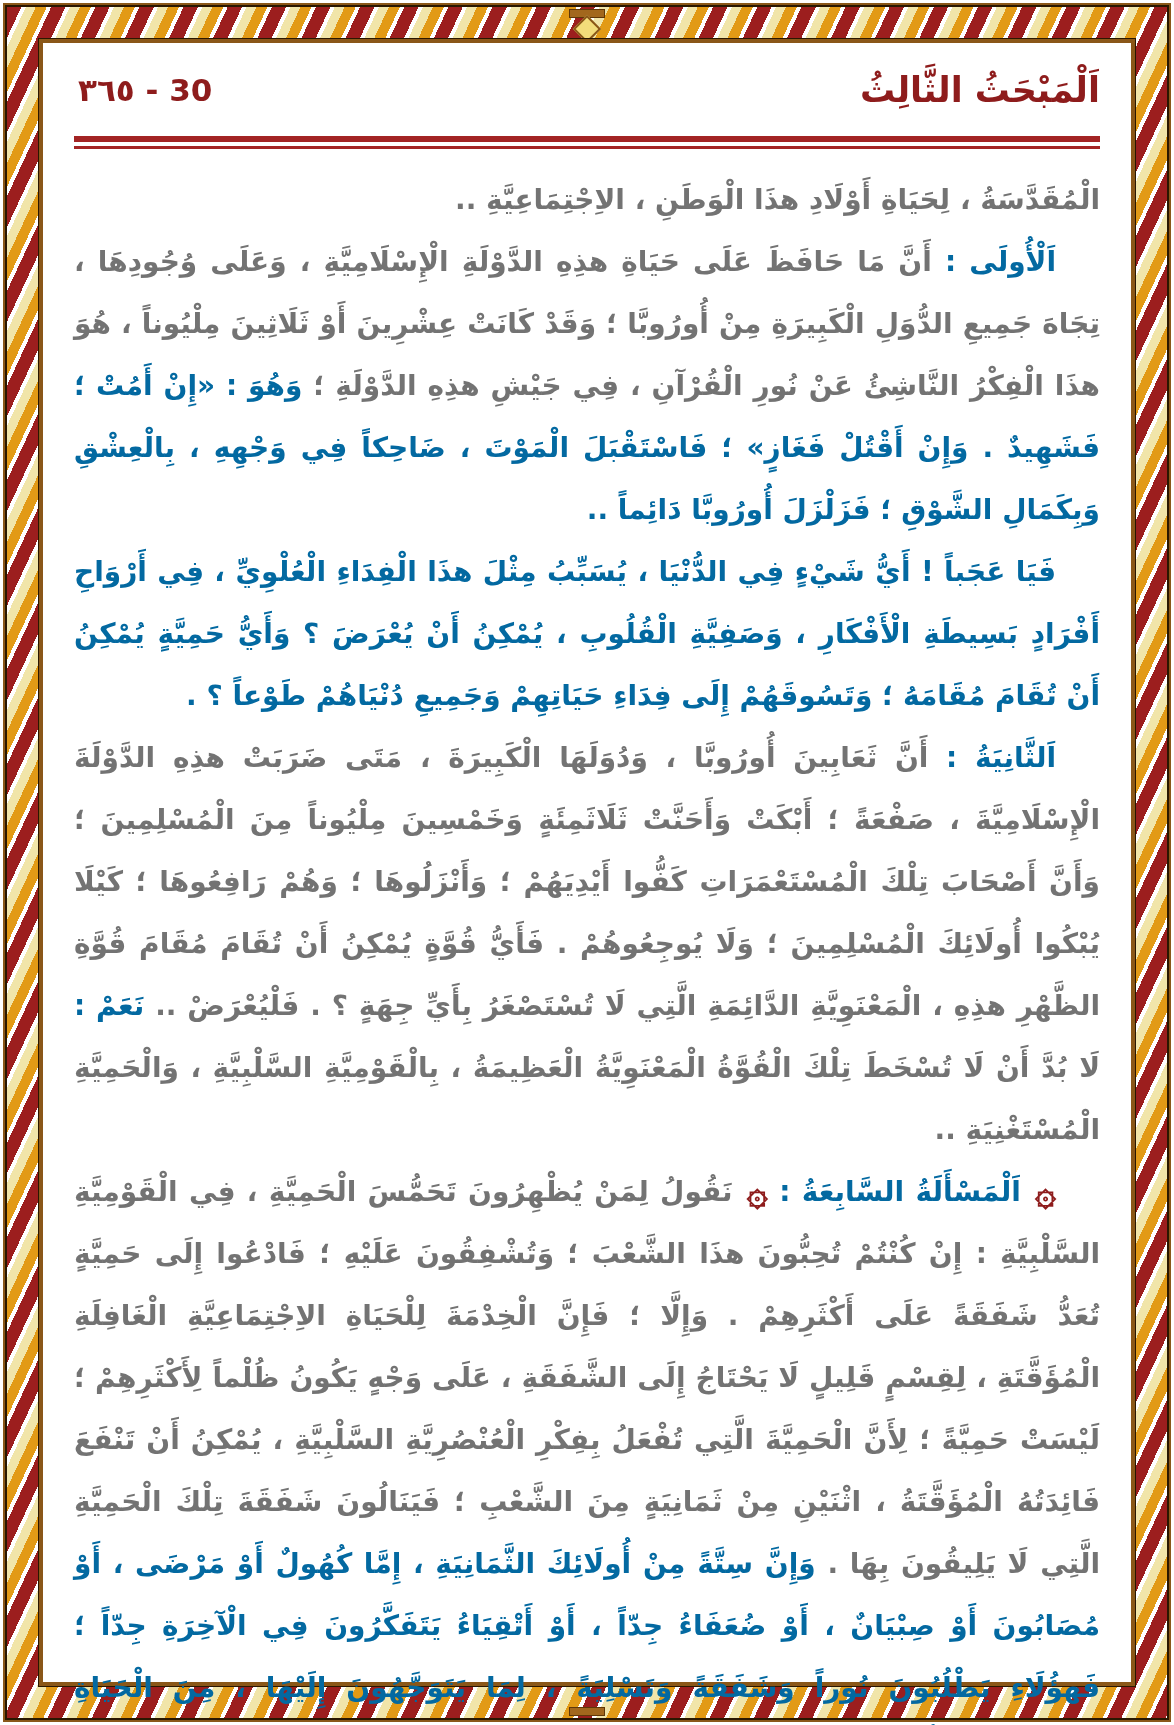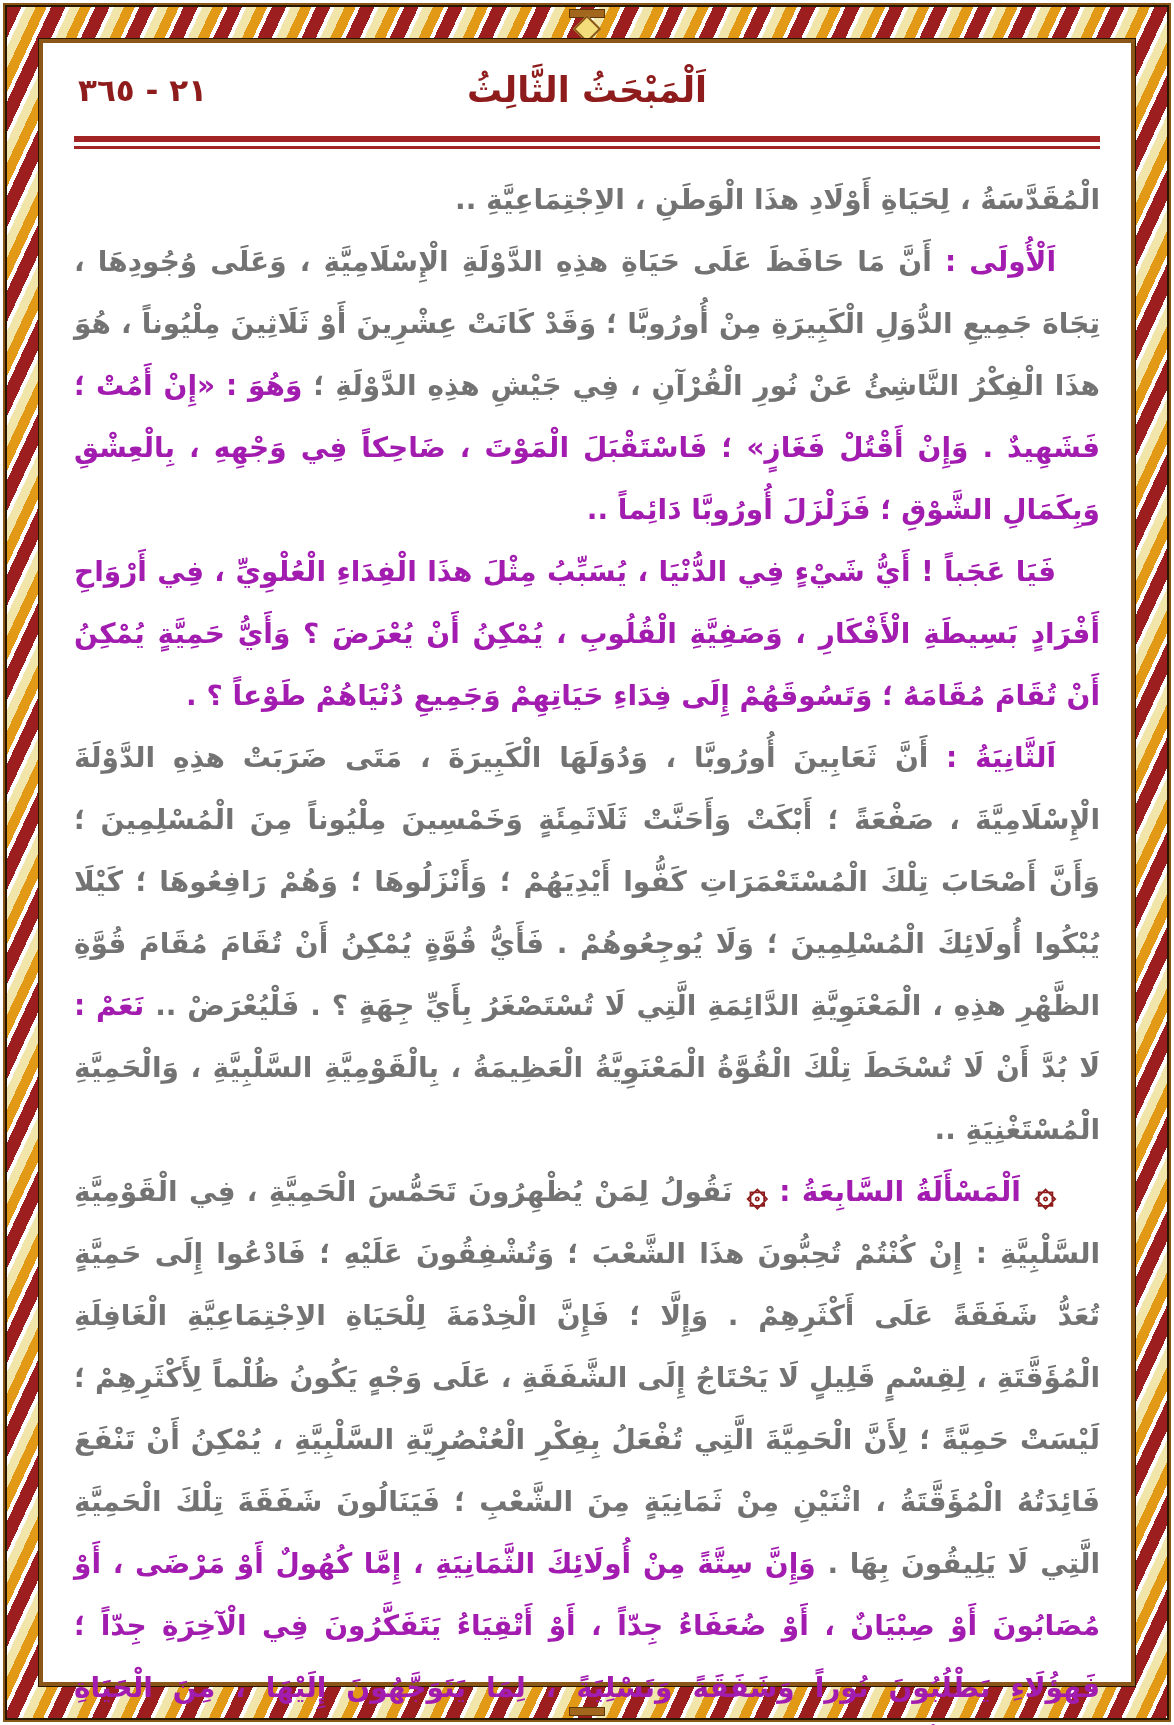--- a/index.html
+++ b/index.html
@@ -40,21 +40,21 @@
     width:16px;height:16px;background:#f3dd7a;border:2px solid #8a5718;
   }
 
   
   .content{
     position:absolute;top:58px;right:74px;left:74px;bottom:60px;
     direction:rtl;
   }
   .header{position:relative;height:72px;}
   .page-title{
-    margin:0;text-align:center;
+    margin:0;
     font-size:35px;font-weight:bold;color:#8e1c1c;
     line-height:64px;
   }
   .page-number{
     position:absolute;left:4px;top:0;
     font-size:31px;font-weight:bold;color:#8e1c1c;
     line-height:64px;
   }
   .divider{margin-top:6px;}
   .divider .rule-thick{height:6px;background:#a32424;}
@@ -63,41 +63,41 @@
   .body-text{
     margin-top:20px;
     font-size:28px;font-weight:bold;
     line-height:62px;
     text-align:justify;
     color:#161616;
   }
   .body-text p{margin:0;padding:0;}
   .body-text p.indent{text-indent:44px;}
   .seg-black{color:#737373;}
-  .seg-red{color:#a21caf;}
+  .seg-red{color:#0369a1;}
   .seg-ornament{
     color:#8e1c1c;font-size:36px;line-height:0;vertical-align:-4px;
     letter-spacing:0;
   }
 </style>
 </head>
 <body>
 
 <div class="frame-band">
   <span class="frame-tab top"></span>
   <span class="frame-diamond"></span>
   <span class="frame-tab top-inner"></span>
   <span class="frame-tab bottom"></span>
   <span class="frame-tab bottom-inner"></span>
   <div class="page-inner"></div>
 </div>
 
 <div class="content">
   <div class="header">
-    <span class="page-number">٢١ - ٣٦٥</span>
+    <span class="page-number">30 - ٣٦٥</span>
     <h1 class="page-title">اَلْمَبْحَثُ الثَّالِثُ</h1>
   </div>
   <div class="divider">
     <div class="rule-thick"></div>
     <div class="rule-thin"></div>
   </div>
   <div class="body-text" id="body-text">
       <p class=""><span class="seg-black">الْمُقَدَّسَةُ ، لِحَيَاةِ أَوْلَادِ هذَا الْوَطَنِ ، الاِجْتِمَاعِيَّةِ ..</span></p>
       <p class="indent"><span class="seg-red">اَلْأُولَى : </span><span class="seg-black">أَنَّ مَا حَافَظَ عَلَى حَيَاةِ هذِهِ الدَّوْلَةِ الْإِسْلَامِيَّةِ ، وَعَلَى وُجُودِهَا ، تِجَاهَ جَمِيعِ الدُّوَلِ الْكَبِيرَةِ مِنْ أُورُوبَّا ؛ وَقَدْ كَانَتْ عِشْرِينَ أَوْ ثَلَاثِينَ مِلْيُوناً ، هُوَ هذَا الْفِكْرُ النَّاشِئُ عَنْ نُورِ الْقُرْآنِ ، فِي جَيْشِ هذِهِ الدَّوْلَةِ ؛ </span><span class="seg-red">وَهُوَ : «إِنْ أَمُتْ ؛ فَشَهِيدٌ . وَإِنْ أَقْتُلْ فَغَازٍ» ؛ فَاسْتَقْبَلَ الْمَوْتَ ، ضَاحِكاً فِي وَجْهِهِ ، بِالْعِشْقِ وَبِكَمَالِ الشَّوْقِ ؛ فَزَلْزَلَ أُورُوبَّا دَائِماً ..</span></p>
       <p class="indent"><span class="seg-red">فَيَا عَجَباً ! أَيُّ شَيْءٍ فِي الدُّنْيَا ، يُسَبِّبُ مِثْلَ هذَا الْفِدَاءِ الْعُلْوِيِّ ، فِي أَرْوَاحِ أَفْرَادٍ بَسِيطَةِ الْأَفْكَارِ ، وَصَفِيَّةِ الْقُلُوبِ ، يُمْكِنُ أَنْ يُعْرَضَ ؟ وَأَيُّ حَمِيَّةٍ يُمْكِنُ أَنْ تُقَامَ مُقَامَهُ ؛ وَتَسُوقَهُمْ إِلَى فِدَاءِ حَيَاتِهِمْ وَجَمِيعِ دُنْيَاهُمْ طَوْعاً ؟ .</span></p>

